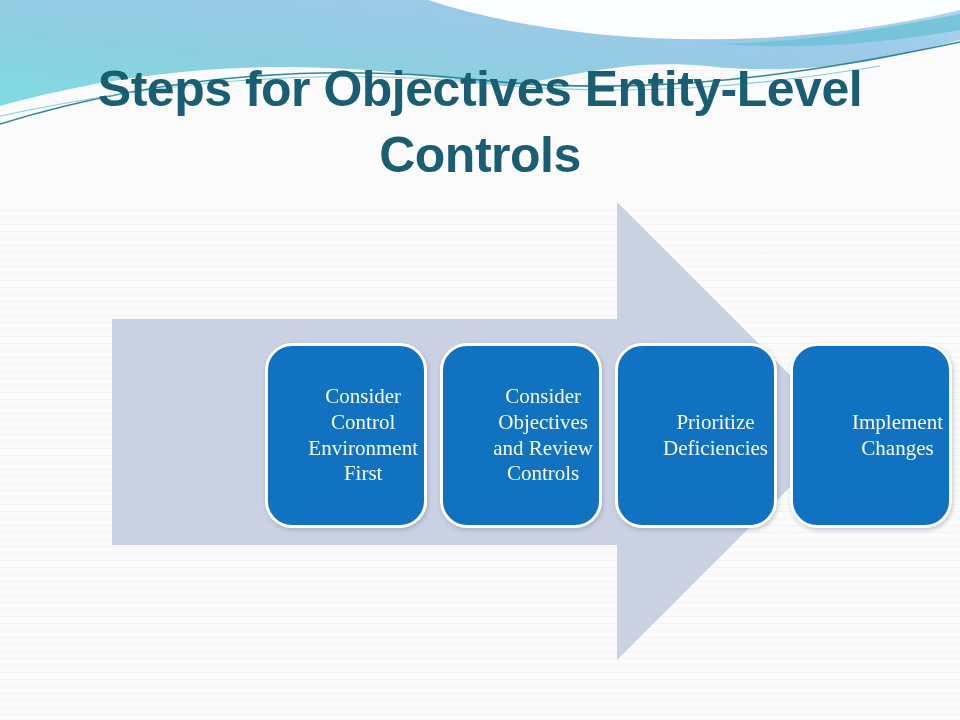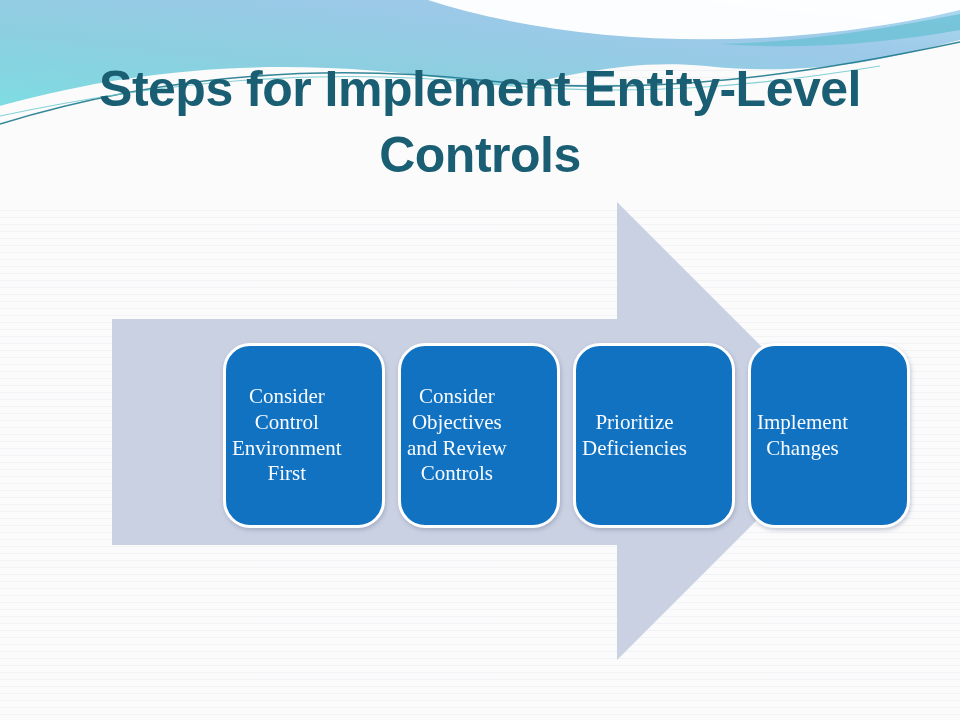--- a/index.html
+++ b/index.html
@@ -36,22 +36,23 @@
   }
   
   .step-box{
     position:absolute;
     top:343px;height:185px;width:162px;
     box-sizing:border-box;
     background:#1272C2;
     border:3px solid #FFFFFF;
     border-radius:27px;
     box-shadow:1px 2px 4px rgba(110,120,145,0.40);
-    display:flex;align-items:center;justify-content:flex-start;
+    display:flex;align-items:center;justify-content:flex-end;
     z-index:2;
+    margin-left:42px;
   }
   .step-label{
     font-family:"Liberation Serif", serif;
     font-size:21px;line-height:1.22;
     color:#F8FBFF;
     text-align:center;
     white-space:pre-wrap;
     padding:0 6px;
   }
   .step-1{left:48px;}
@@ -80,21 +81,21 @@
     <path d="M428,0 C520,30 640,44 760,38 C840,34 910,22 960,10 V0 Z" fill="#FFFFFF" opacity="0.96"></path>
 
     <path d="M960,14 C880,30 800,42 720,44 C800,50 880,44 960,30 Z" fill="#6FC2D6" opacity="0.85"></path>
 
     <path d="M0,106 C150,64 300,56 470,82 C640,102 800,82 960,40 L960,210 L0,210 Z" fill="#FBFBFC"></path>
 
     <path d="M0,124 C150,78 310,62 480,80 C650,98 810,74 960,42" fill="none" stroke="#1E7A8C" stroke-width="1.6" opacity="0.9"></path>
     <path d="M0,116 C160,82 320,66 490,84 C630,98 760,86 880,66" fill="none" stroke="#66C6CC" stroke-width="1.1" opacity="0.8"></path>
   </svg>
 
-  <div class="page-title">Steps for Implement Entity-Level Controls</div>
+  <div class="page-title">Steps for Objectives Entity-Level Controls</div>
 
   <svg class="arrow-layer" viewBox="0 0 960 720" xmlns="http://www.w3.org/2000/svg" aria-hidden="true">
     <path d="M112,319 L617,319 L617,202 L846,431 L617,660 L617,545 L112,545 Z" fill="#CAD1E3"></path>
   </svg>
 
   <div class="step-box step-2">
     <div class="step-label">Consider
 Control
 Environment
 First</div>

